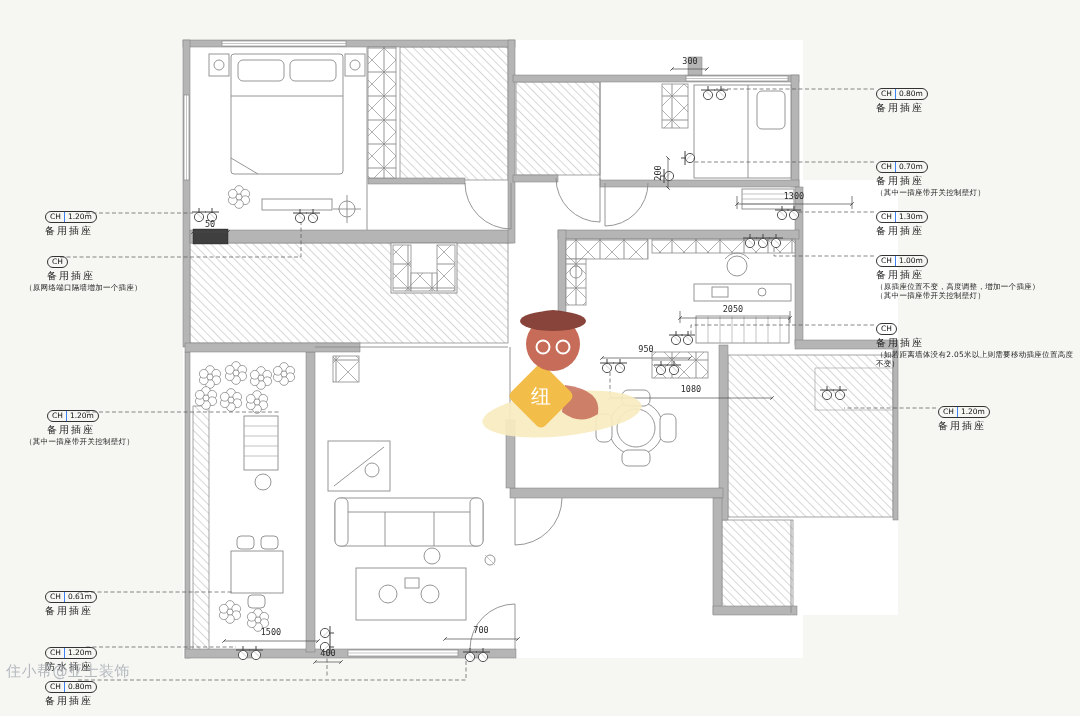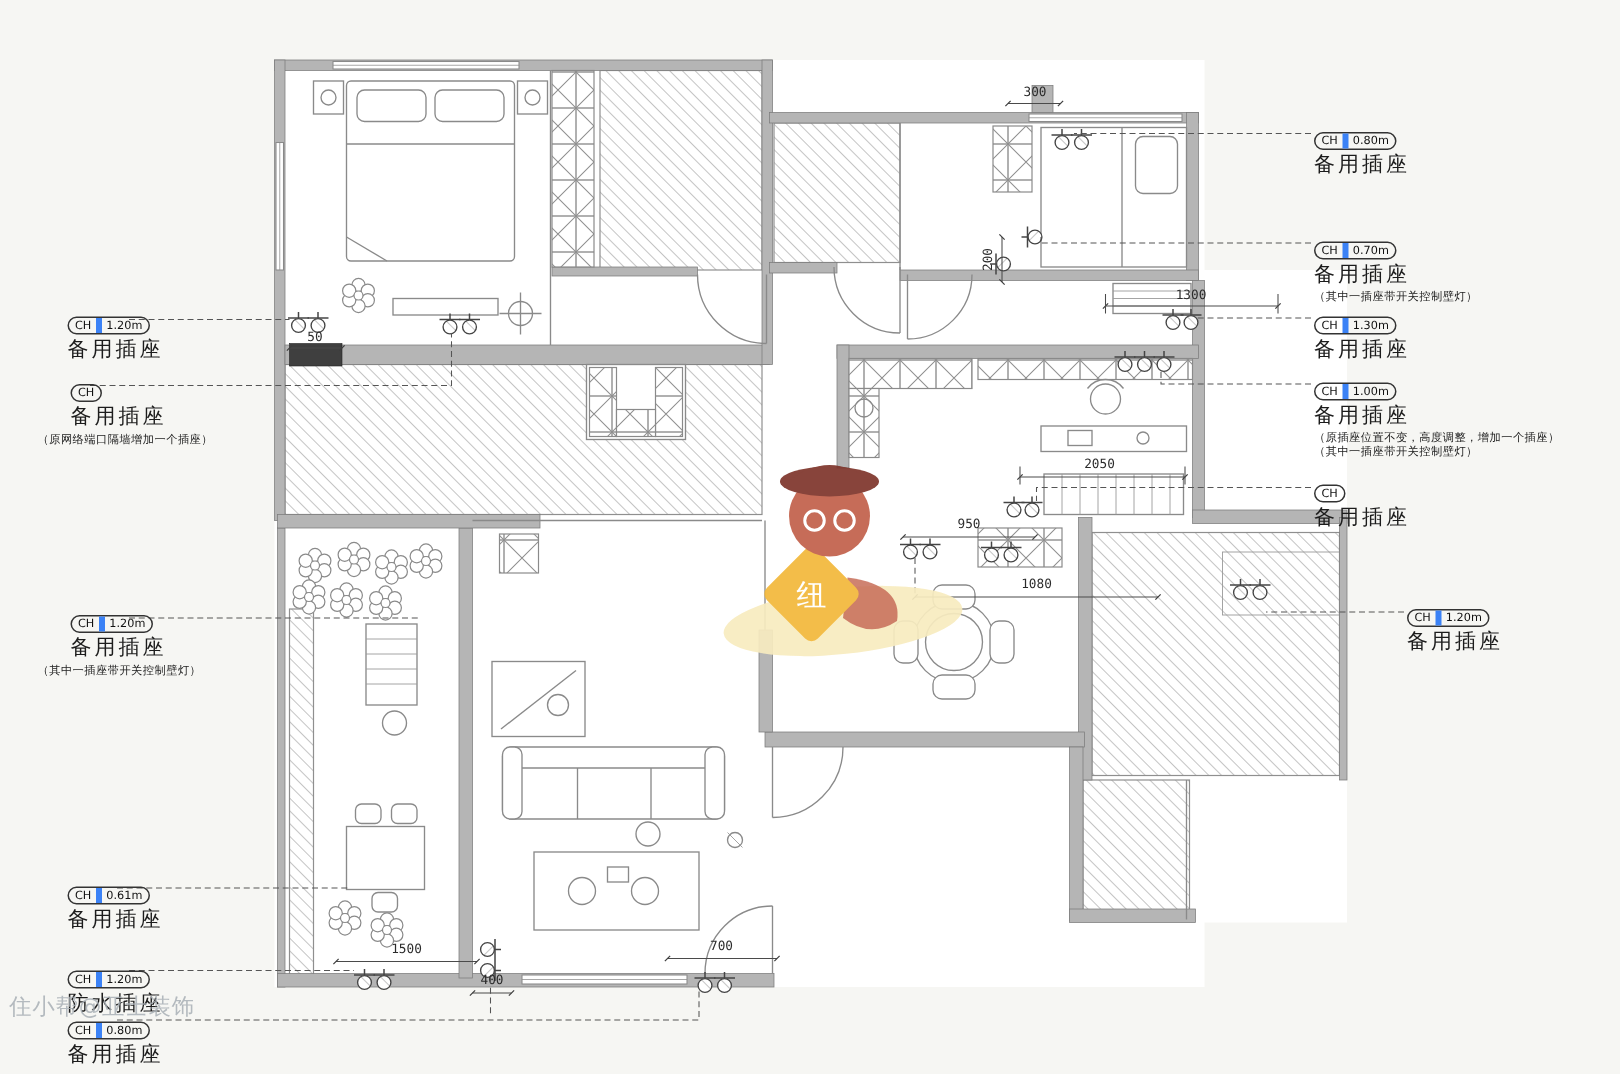--- a/index.html
+++ b/index.html
@@ -18,23 +18,23 @@
   .hatcharea{fill:url(#hatch);stroke:#8f8f8f;stroke-width:.8}
   .xboxarea{fill:url(#xbox);stroke:#8a8a8a;stroke-width:.8}
   .dimline{stroke:#4a4a4a;stroke-width:.7;fill:none}
   .dimtext{font-family:"DejaVu Sans Mono",monospace;font-size:8.5px;fill:#2b2b2b}
   .leader{stroke:#555;stroke-width:.7;stroke-dasharray:4 2.5;fill:none}
 
   
   .anno{position:absolute;color:#1c1c1c;line-height:1.25;white-space:nowrap}
   .pill{display:inline-flex;align-items:flex-end;border:1px solid #333;border-radius:7px;
     padding:0 4px;font-size:7.5px;line-height:10px;height:12px;color:#111;background:transparent}
-  .pill .hv{border-left:4px solid #3b82f6;margin-left:3px;padding-left:3px}
+  .pill .hv{border-left:1px solid #3b82f6;margin-left:3px;padding-left:3px}
   .pill .hv:empty{display:none;border:none;margin:0;padding:0}
-  .anno-label{font-size:14px;letter-spacing:2px;margin-top:1px}
+  .anno-label{font-size:10px;letter-spacing:2px;margin-top:1px}
   .anno-note{font-size:7.5px;letter-spacing:.3px;color:#222}
   .anno-note:empty{display:none}
   .ind{margin-left:22px}
   .bl-watermark{position:absolute;left:6px;top:662px;font-size:15px;color:#a9b0b6;
     opacity:.85;letter-spacing:.5px}
 </style>
 </head>
 <body>
 
 <div class="canvas">
@@ -435,20 +435,21 @@
     <div class="anno-label">备用插座</div>
     <div class="anno-note">（原插座位置不变，高度调整，增加一个插座）</div>
     <div class="anno-note">（其中一插座带开关控制壁灯）</div>
   </div>
 
   <div class="anno" style="left:876px;top:316px">
     <div class="pill">
         <span>CH</span>
       </div>
     <div class="anno-label">备用插座</div>
+    <div class="anno-note" style="white-space:normal;width:198px">（如若距离墙体没有2.05米以上则需要移动插座位置高度不变）</div>
   </div>
 
   <div class="anno" style="left:938px;top:399px">
     <div class="pill">
         <span>CH</span>
         <span class="hv">1.20m</span>
       </div>
     <div class="anno-label">备用插座</div>
   </div>
 

